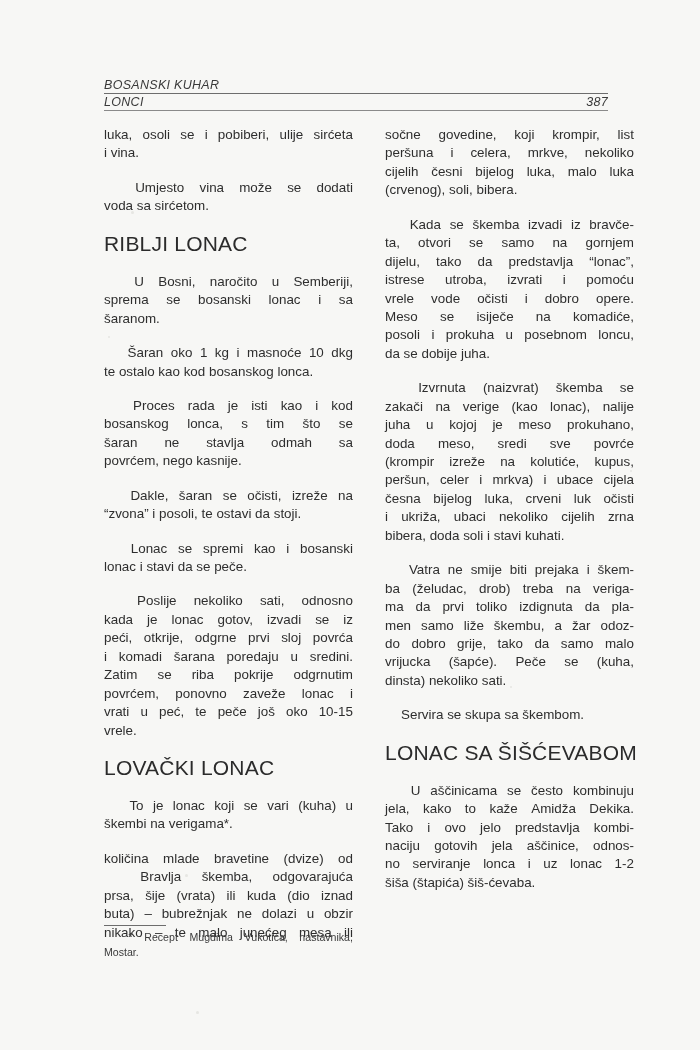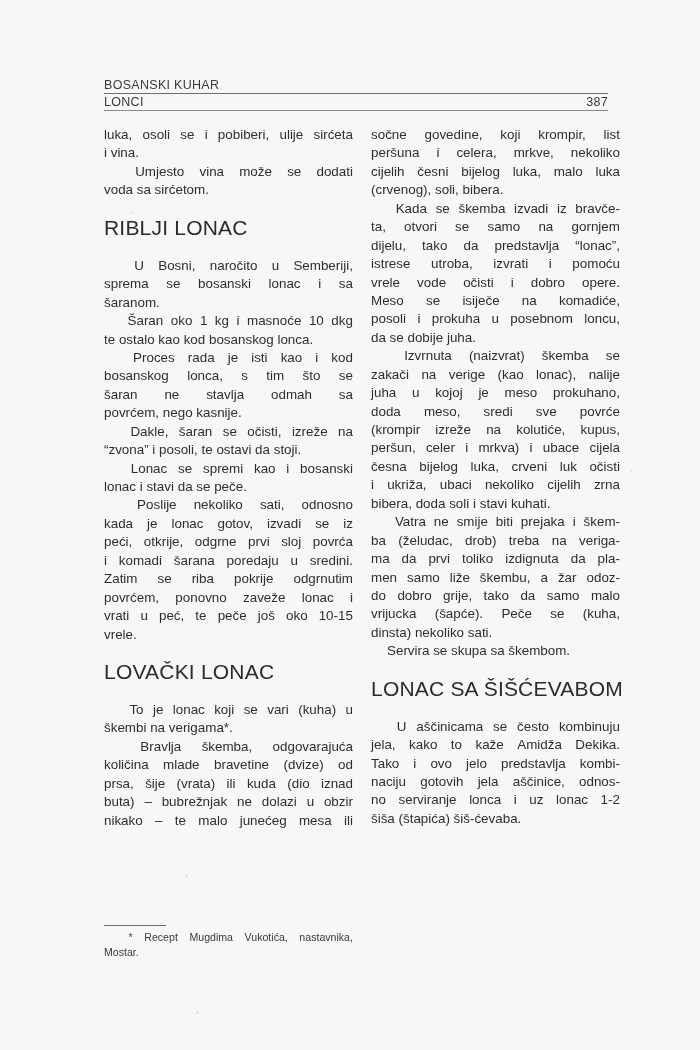--- a/index.html
+++ b/index.html
@@ -21,20 +21,21 @@
     width: 700px;
     height: 1050px;
   }
 
   
   .running-head {
     position: absolute;
     left: 104px;
     top: 78px;
     width: 504px;
+    font-style: italic;
   }
   .rh-title {
     font-size: 12.5px;
     letter-spacing: 0.3px;
     color: #3a3a3a;
     line-height: 14px;
     padding-bottom: 1px;
   }
   .rh-rule {
     height: 0;
@@ -60,24 +61,24 @@
   
   .col {
     position: absolute;
     top: 126px;
     width: 249px;
     font-size: 13.4px;
     line-height: 18.45px;
     color: #2e2e2e;
   }
   .col-left  { left: 104px; }
-  .col-right { left: 371px; }
+  .col-right { left: 385px; }
 
   .para { margin: 0; }
-  .para + .para { margin-top: 0; }
+  .para + .para { margin-top: 16px; }
 
   
   .ln {
     display: flex;
     white-space: pre;
     height: 18.45px;
     align-items: baseline;
   }
   .ln.just {
     justify-content: space-between;
@@ -196,22 +197,22 @@
         <div class="ln flush"><span>vrele.</span></div>
       </div>
       <div class="sp-before-heading"></div>
       <div class="heading">LOVAČKI LONAC</div>
       <div class="sp-after-heading"></div>
       <div class="para">
         <div class="ln just indent"><span>To</span><span>je</span><span>lonac</span><span>koji</span><span>se</span><span>vari</span><span>(kuha)</span><span>u</span></div>
         <div class="ln flush"><span>škembi na verigama*.</span></div>
       </div>
       <div class="para">
+        <div class="ln just"><span>količina</span><span>mlade</span><span>bravetine</span><span>(dvize)</span><span>od</span></div>
         <div class="ln just indent"><span>Bravlja</span><span>škemba,</span><span>odgovarajuća</span></div>
-        <div class="ln just"><span>količina</span><span>mlade</span><span>bravetine</span><span>(dvize)</span><span>od</span></div>
         <div class="ln just"><span>prsa,</span><span>šije</span><span>(vrata)</span><span>ili</span><span>kuda</span><span>(dio</span><span>iznad</span></div>
         <div class="ln just"><span>buta)</span><span>–</span><span>bubrežnjak</span><span>ne</span><span>dolazi</span><span>u</span><span>obzir</span></div>
         <div class="ln just"><span>nikako</span><span>–</span><span>te</span><span>malo</span><span>junećeg</span><span>mesa</span><span>ili</span></div>
       </div>
     </div>
   <div class="col col-right" id="col-right">
       <div class="para">
         <div class="ln just"><span>sočne</span><span>govedine,</span><span>koji</span><span>krompir,</span><span>list</span></div>
         <div class="ln just"><span>peršuna</span><span>i</span><span>celera,</span><span>mrkve,</span><span>nekoliko</span></div>
         <div class="ln just"><span>cijelih</span><span>česni</span><span>bijelog</span><span>luka,</span><span>malo</span><span>luka</span></div>

